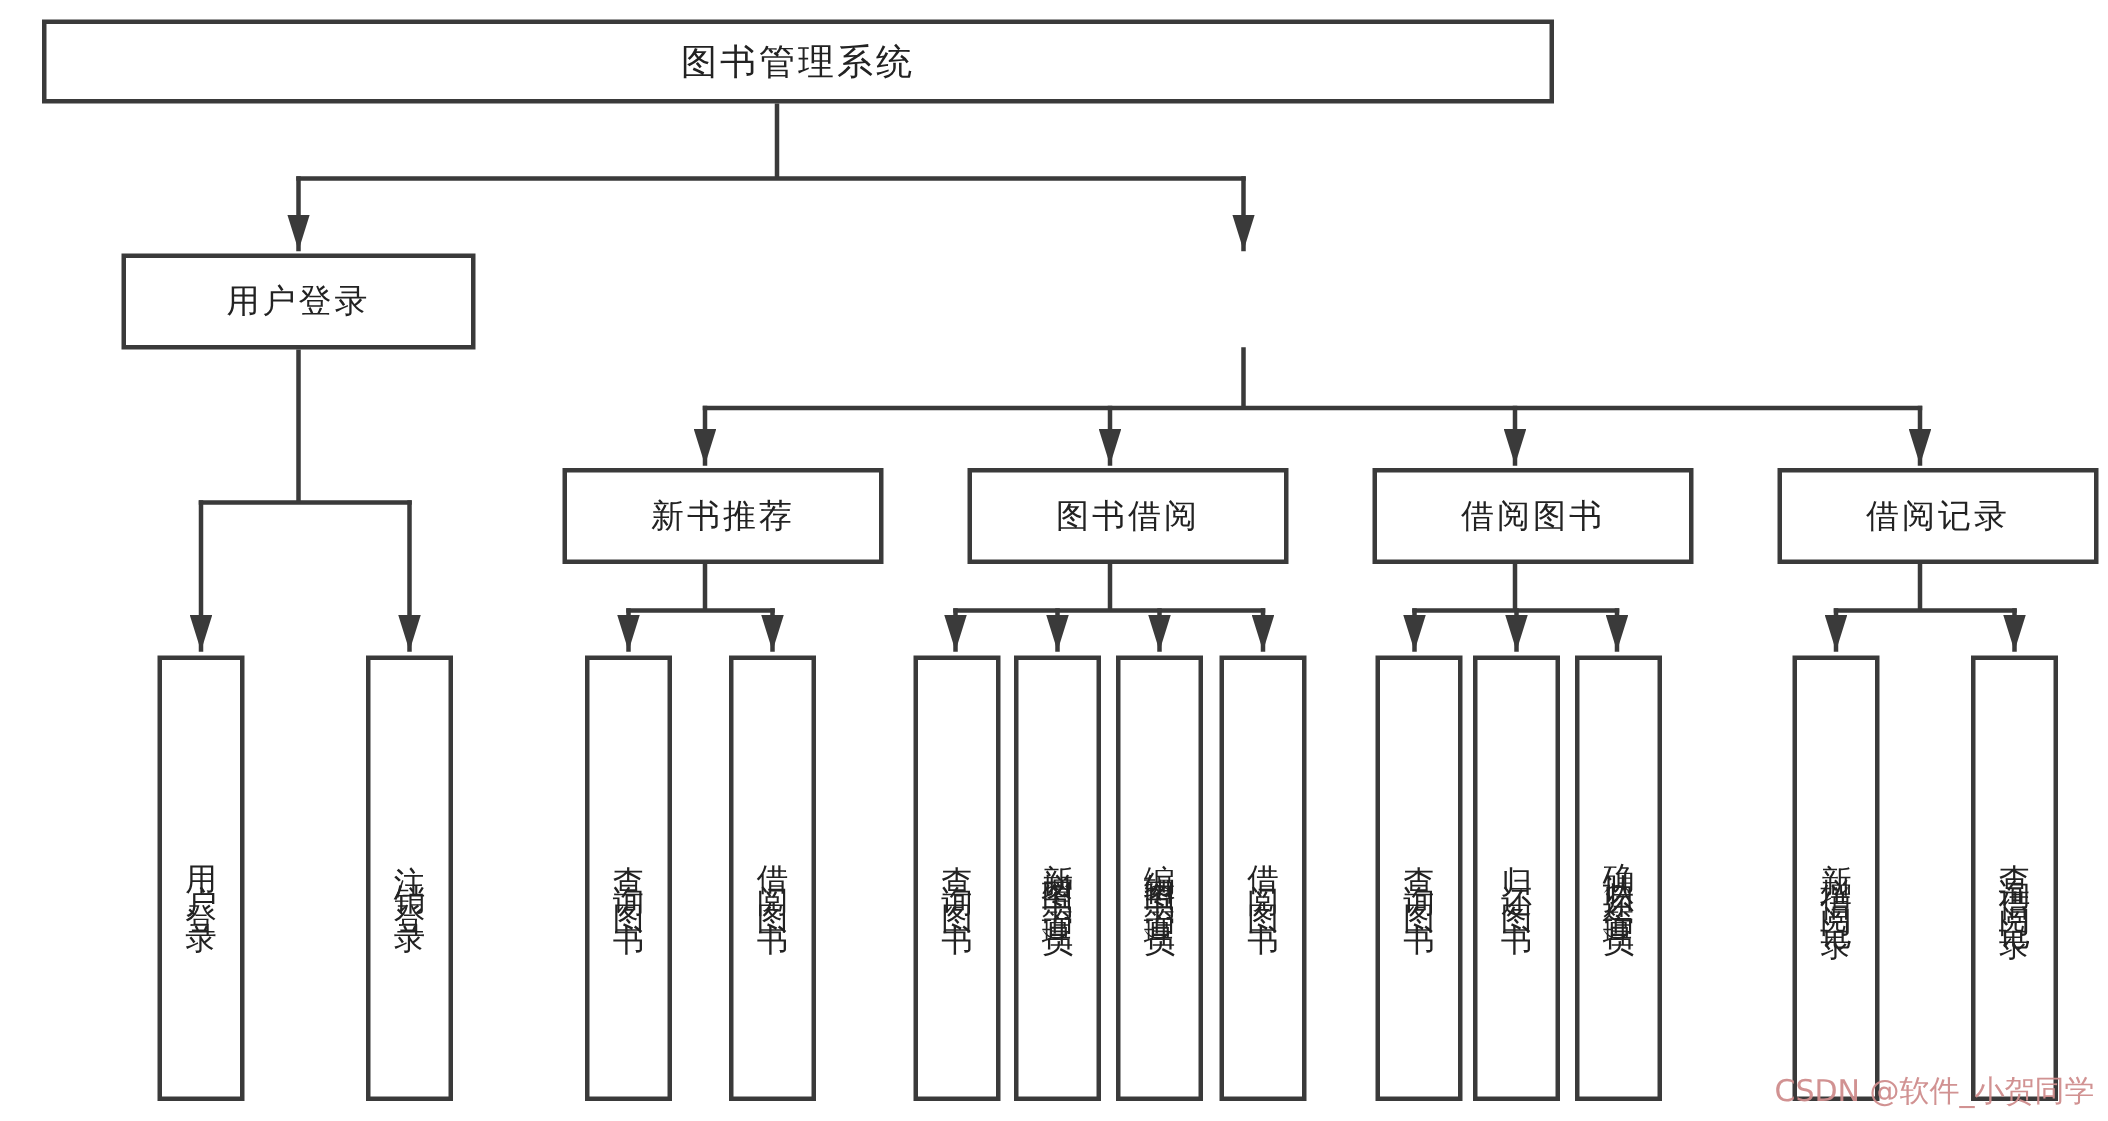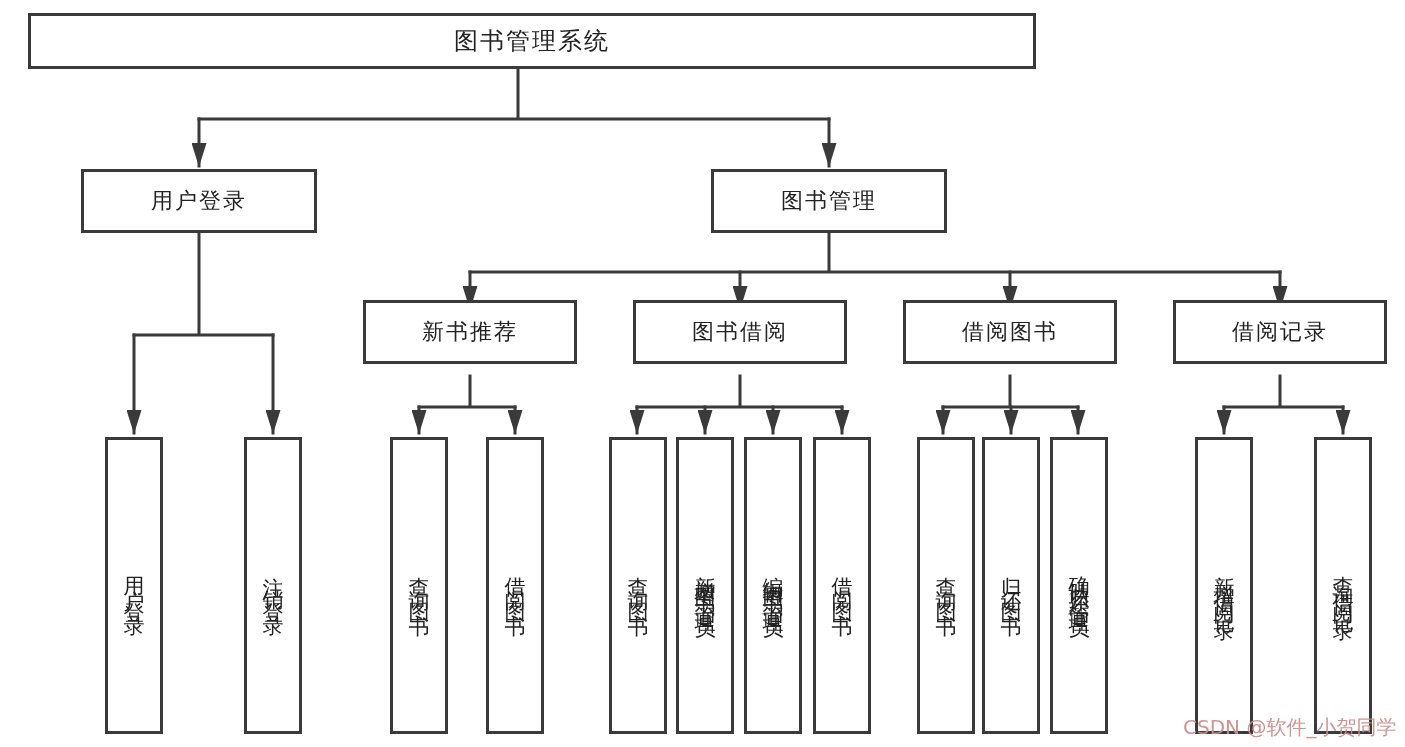--- a/index.html
+++ b/index.html
@@ -50,25 +50,26 @@
     letter-spacing: 2px;
   }
   .lvl {
     top: 169px;
     width: 236px;
     height: 64px;
     font-size: 22px;
     letter-spacing: 2px;
   }
   .grp {
-    top: 300px;
+    top: 312px;
     width: 214px;
     height: 64px;
     font-size: 22px;
     letter-spacing: 2px;
+    margin-left: 12px;
   }
   .leaf {
     top: 437px;
     width: 58px;
     height: 297px;
     font-size: 21px;
     writing-mode: vertical-rl;
     text-orientation: mixed;
     white-space: nowrap;
   }
@@ -127,21 +128,20 @@
     <path class="wire" marker-end="url(#arrow)" d="M1011 407 V433"></path>
     <path class="wire" marker-end="url(#arrow)" d="M1078 407 V433"></path>
 
     <path class="wire" marker-end="url(#arrow)" d="M1224 407 V433"></path>
     <path class="wire" marker-end="url(#arrow)" d="M1343 407 V433"></path>
   </svg>
 
   <div class="node root-box">图书管理系统</div>
 
   <div class="node lvl" style="left:81px;">用户登录</div>
-  <div class="node lvl" style="left:711px;">图书管理</div>
 
   <div class="node grp" style="left:363px;">新书推荐</div>
   <div class="node grp" style="left:633px;text-align:center;">图书借阅</div>
   <div class="node grp" style="left:903px;">借阅图书</div>
   <div class="node grp" style="left:1173px;">借阅记录</div>
 
   <div class="node leaf v4" style="left:105px;">用户登录</div>
   <div class="node leaf v4" style="left:244px;">注销登录</div>
 
   <div class="node leaf v4" style="left:390px;">查询图书</div>

